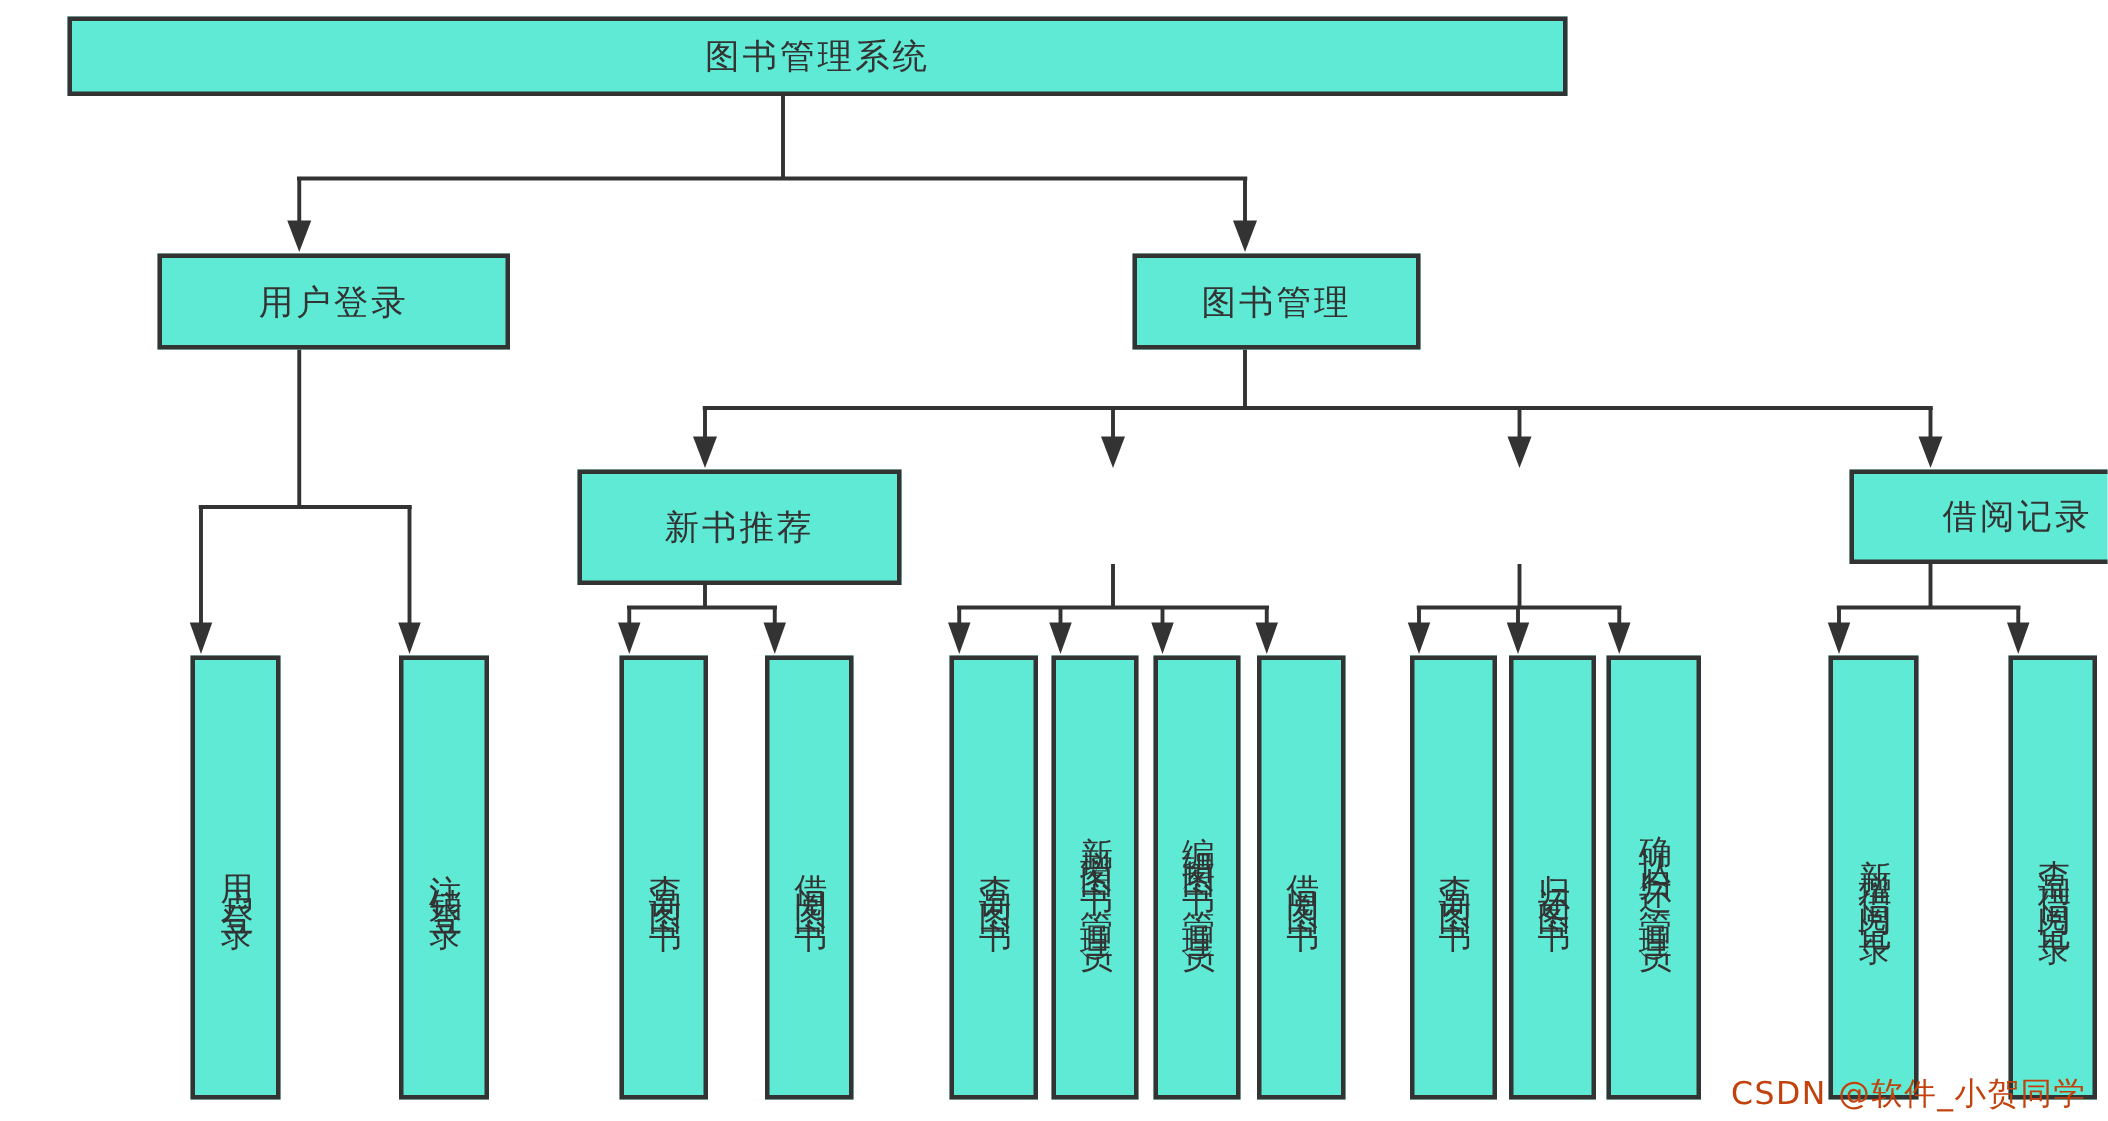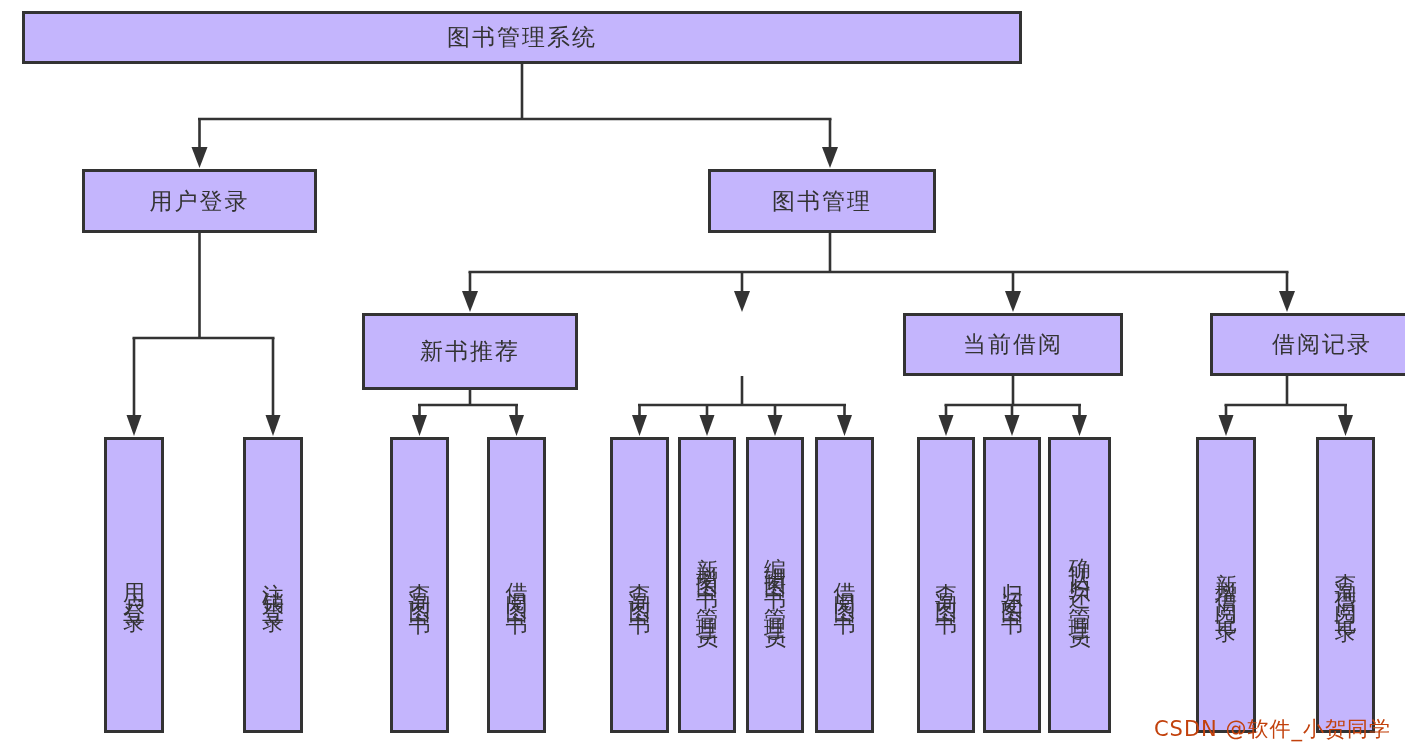--- a/index.html
+++ b/index.html
@@ -3,23 +3,24 @@
 <meta charset="utf-8">
 <style>
   html,body{margin:0;padding:0;background:#ffffff;}
   body{
     width:1405px;height:747px;position:relative;overflow:hidden;
     font-family:"DejaVu Sans",sans-serif;
   }
   #stage{position:absolute;left:0;top:0;width:1405px;height:747px;background:#ffffff;}
   #wires{position:absolute;left:0;top:0;width:1405px;height:747px;}
   .box{
-    position:absolute;box-sizing:border-box;background:#c4b5fd;
+    position:absolute;box-sizing:border-box;background:#5eead4;
     border:3px solid #333333;display:flex;align-items:center;justify-content:center;
     color:#333333;
+    margin-left:23px;
   }
   .box.h span{font-size:23px;letter-spacing:2px;white-space:nowrap;}
   .box.v span{
     writing-mode:vertical-rl;text-orientation:mixed;
     font-size:22px;letter-spacing:10px;line-height:1;white-space:nowrap;
   }
   #watermark{
     position:absolute;right:14px;bottom:4px;z-index:5;
     font-size:21px;color:#c2410c;letter-spacing:1px;white-space:nowrap;
   }
@@ -98,29 +99,26 @@
     </g>
   </svg>
 
   <div class="box h" style="left:22px;top:11px;width:1000px;height:53px">
     <span>图书管理系统</span>
   </div>
 
   <div class="box h" style="left:82px;top:169px;width:235px;height:64px">
     <span>用户登录</span>
   </div>
-  <div class="box h" style="left:708px;top:169px;width:228px;height:64px">
+  <div class="box h" style="left:732px;top:169px;width:192px;height:64px">
     <span>图书管理</span>
   </div>
 
   <div class="box h" style="left:362px;top:313px;width:216px;height:77px">
     <span>新书推荐</span>
-  </div>
-  <div class="box h" style="left:903px;top:313px;width:220px;height:63px">
-    <span>当前借阅</span>
   </div>
   <div class="box h" style="left:1210px;top:313px;width:224px;height:63px">
     <span>借阅记录</span>
   </div>
 
   <div class="box v" style="left:104px;top:437px;width:60px;height:296px">
     <span>用户登录</span>
   </div>
   <div class="box v" style="left:243px;top:437px;width:60px;height:296px">
     <span>注销登录</span>

